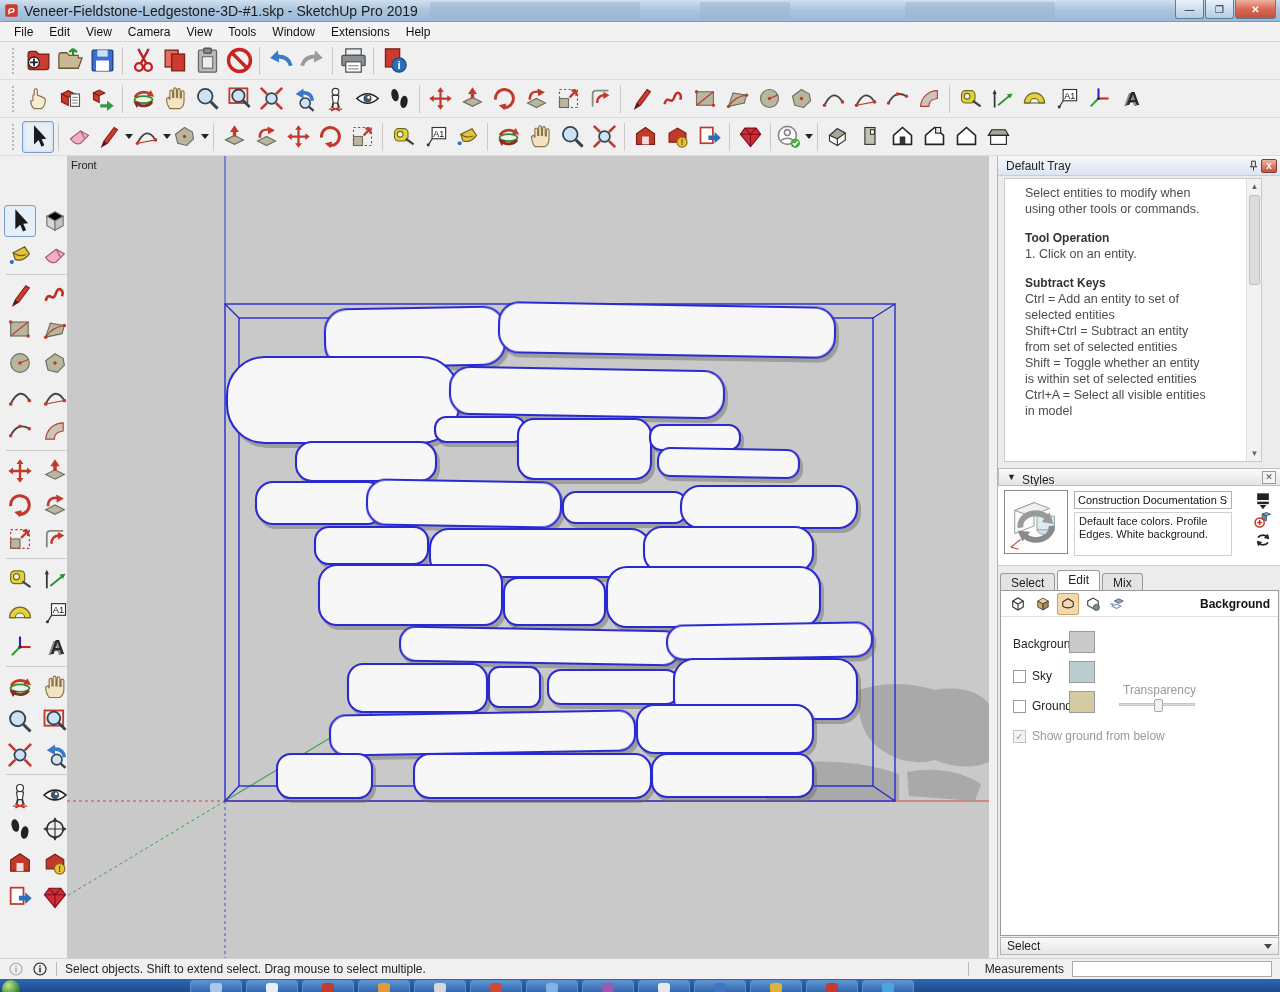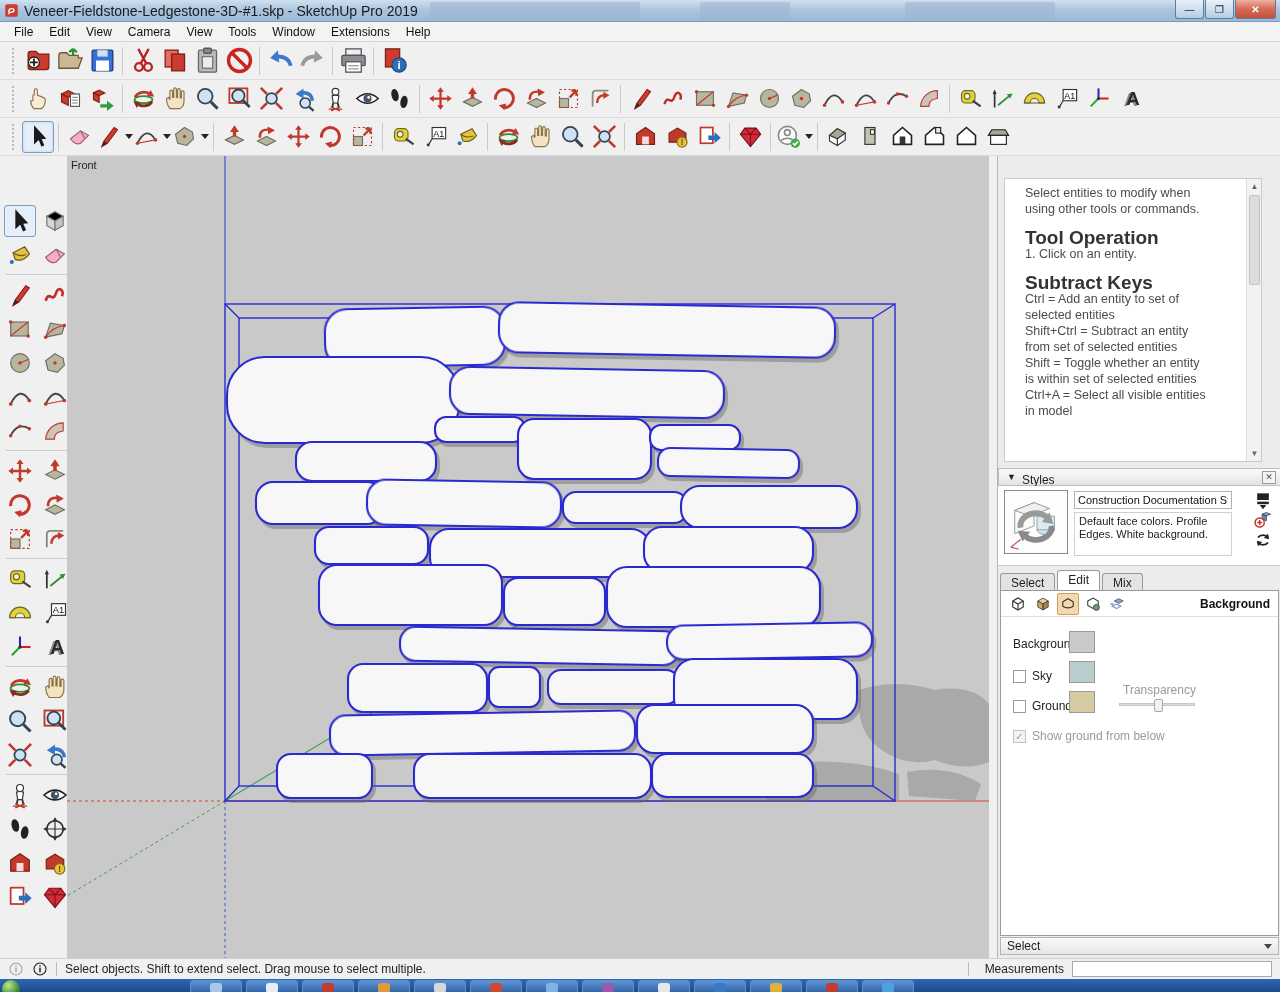--- a/index.html
+++ b/index.html
@@ -52,21 +52,21 @@
   .tray{position:absolute;left:997px;top:0;width:283px;height:802px;background:#ececec;border-left:1px solid #b5b5b5;}
   .tray-header{position:absolute;left:0;top:0;width:283px;height:20px;background:linear-gradient(#f5f8fc,#dbe5f1);
     border-bottom:1px solid #c3cedb;display:flex;align-items:center;padding:0 4px 0 8px;}
   .tray-header .t{font-size:12px;color:#222;flex:1;}
   .mini-ic{width:15px;height:15px;margin-left:3px;}
   .tray-close{width:16px;height:14px;background:linear-gradient(#f0b0a2,#c4523c);border:1px solid #8a3a2a;border-radius:2px;
     color:#fff;font-size:10px;line-height:12px;text-align:center;font-weight:bold;}
 
   .instructor{position:absolute;left:6px;top:22px;width:258px;height:284px;background:#fff;border:1px solid #c9c9c9;overflow:hidden;}
   .ins-body{position:absolute;left:20px;top:6px;width:212px;font-size:12.5px;color:#4c4c4c;line-height:16px;}
-  .ins-h{font-weight:bold;color:#333;font-size:19px;margin-top:13px;}
+  .ins-h{font-weight:bold;color:#333;font-size:12px;margin-top:13px;}
   .ins-link{font-weight:bold;color:#333;font-size:13px;margin-top:13px;cursor:pointer;}
   .vscroll{position:absolute;right:0;top:0;width:15px;height:100%;background:#f2f2f2;border-left:1px solid #ddd;}
   .varrow{position:absolute;left:1px;width:13px;height:13px;font-size:8px;color:#666;text-align:center;line-height:13px;}
   .vthumb{position:absolute;left:2px;top:16px;width:11px;height:90px;background:#dcdcdc;border:1px solid #c2c2c2;border-radius:2px;}
 
   .styles-hdr{position:absolute;left:0;top:312px;width:283px;height:18px;background:linear-gradient(#fbfbfb,#e4e4e4);
     border:1px solid #bdbdbd;display:flex;align-items:center;padding:0 4px 0 8px;font-size:12px;color:#222;}
   .styles-hdr .cap{flex:1;margin-left:6px;margin-top:6px;}
   .box-x{width:14px;height:13px;border:1px solid #9a9a9a;background:#f4f4f4;font-size:9px;line-height:11px;text-align:center;color:#555;}
   .styles-body{position:absolute;left:0;top:330px;width:283px;height:80px;background:#fff;border-bottom:1px solid #ccc;}
@@ -1252,20 +1252,30 @@
           <rect x="263" y="557" width="305" height="40" rx="16" ry="16" transform="rotate(-1 415.5 577)" class="stone"></rect>
           <rect x="570" y="549" width="176" height="48" rx="17" ry="17" class="stone"></rect>
           <rect x="210" y="598" width="95" height="44" rx="14" ry="14" class="stone"></rect>
           <rect x="347" y="598" width="237" height="44" rx="16" ry="16" class="stone"></rect>
           <rect x="585" y="598" width="161" height="43" rx="15" ry="15" class="stone"></rect>
         </svg>
       <div class="viewlabel">Front</div>
     </div>
 
     <div class="tray">
+      <div class="tray-header">
+        <span class="t">Default Tray</span>
+        <span class="mini-ic">
+            <svg viewBox="0 0 24 24">
+              <path d="M9 5 L15 5 L15 12 L17.5 14 L6.5 14 L9 12 Z" fill="none" stroke="#333" stroke-width="1.6"></path>
+              <line x1="12" y1="14" x2="12" y2="20" stroke="#333" stroke-width="1.6"></line>
+            </svg>
+          </span>
+        <span class="tray-close">x</span>
+      </div>
 
       <div class="instructor">
         <div class="ins-body" id="insbody">
             <div>Select entities to modify when</div>
             <div>using other tools or commands.</div>
             <div class="ins-h">Tool Operation</div>
             <div> 1. Click on an entity.</div>
             <div class="ins-h">Subtract Keys</div>
             <div>Ctrl = Add an entity to set of</div>
             <div>selected entities</div>

